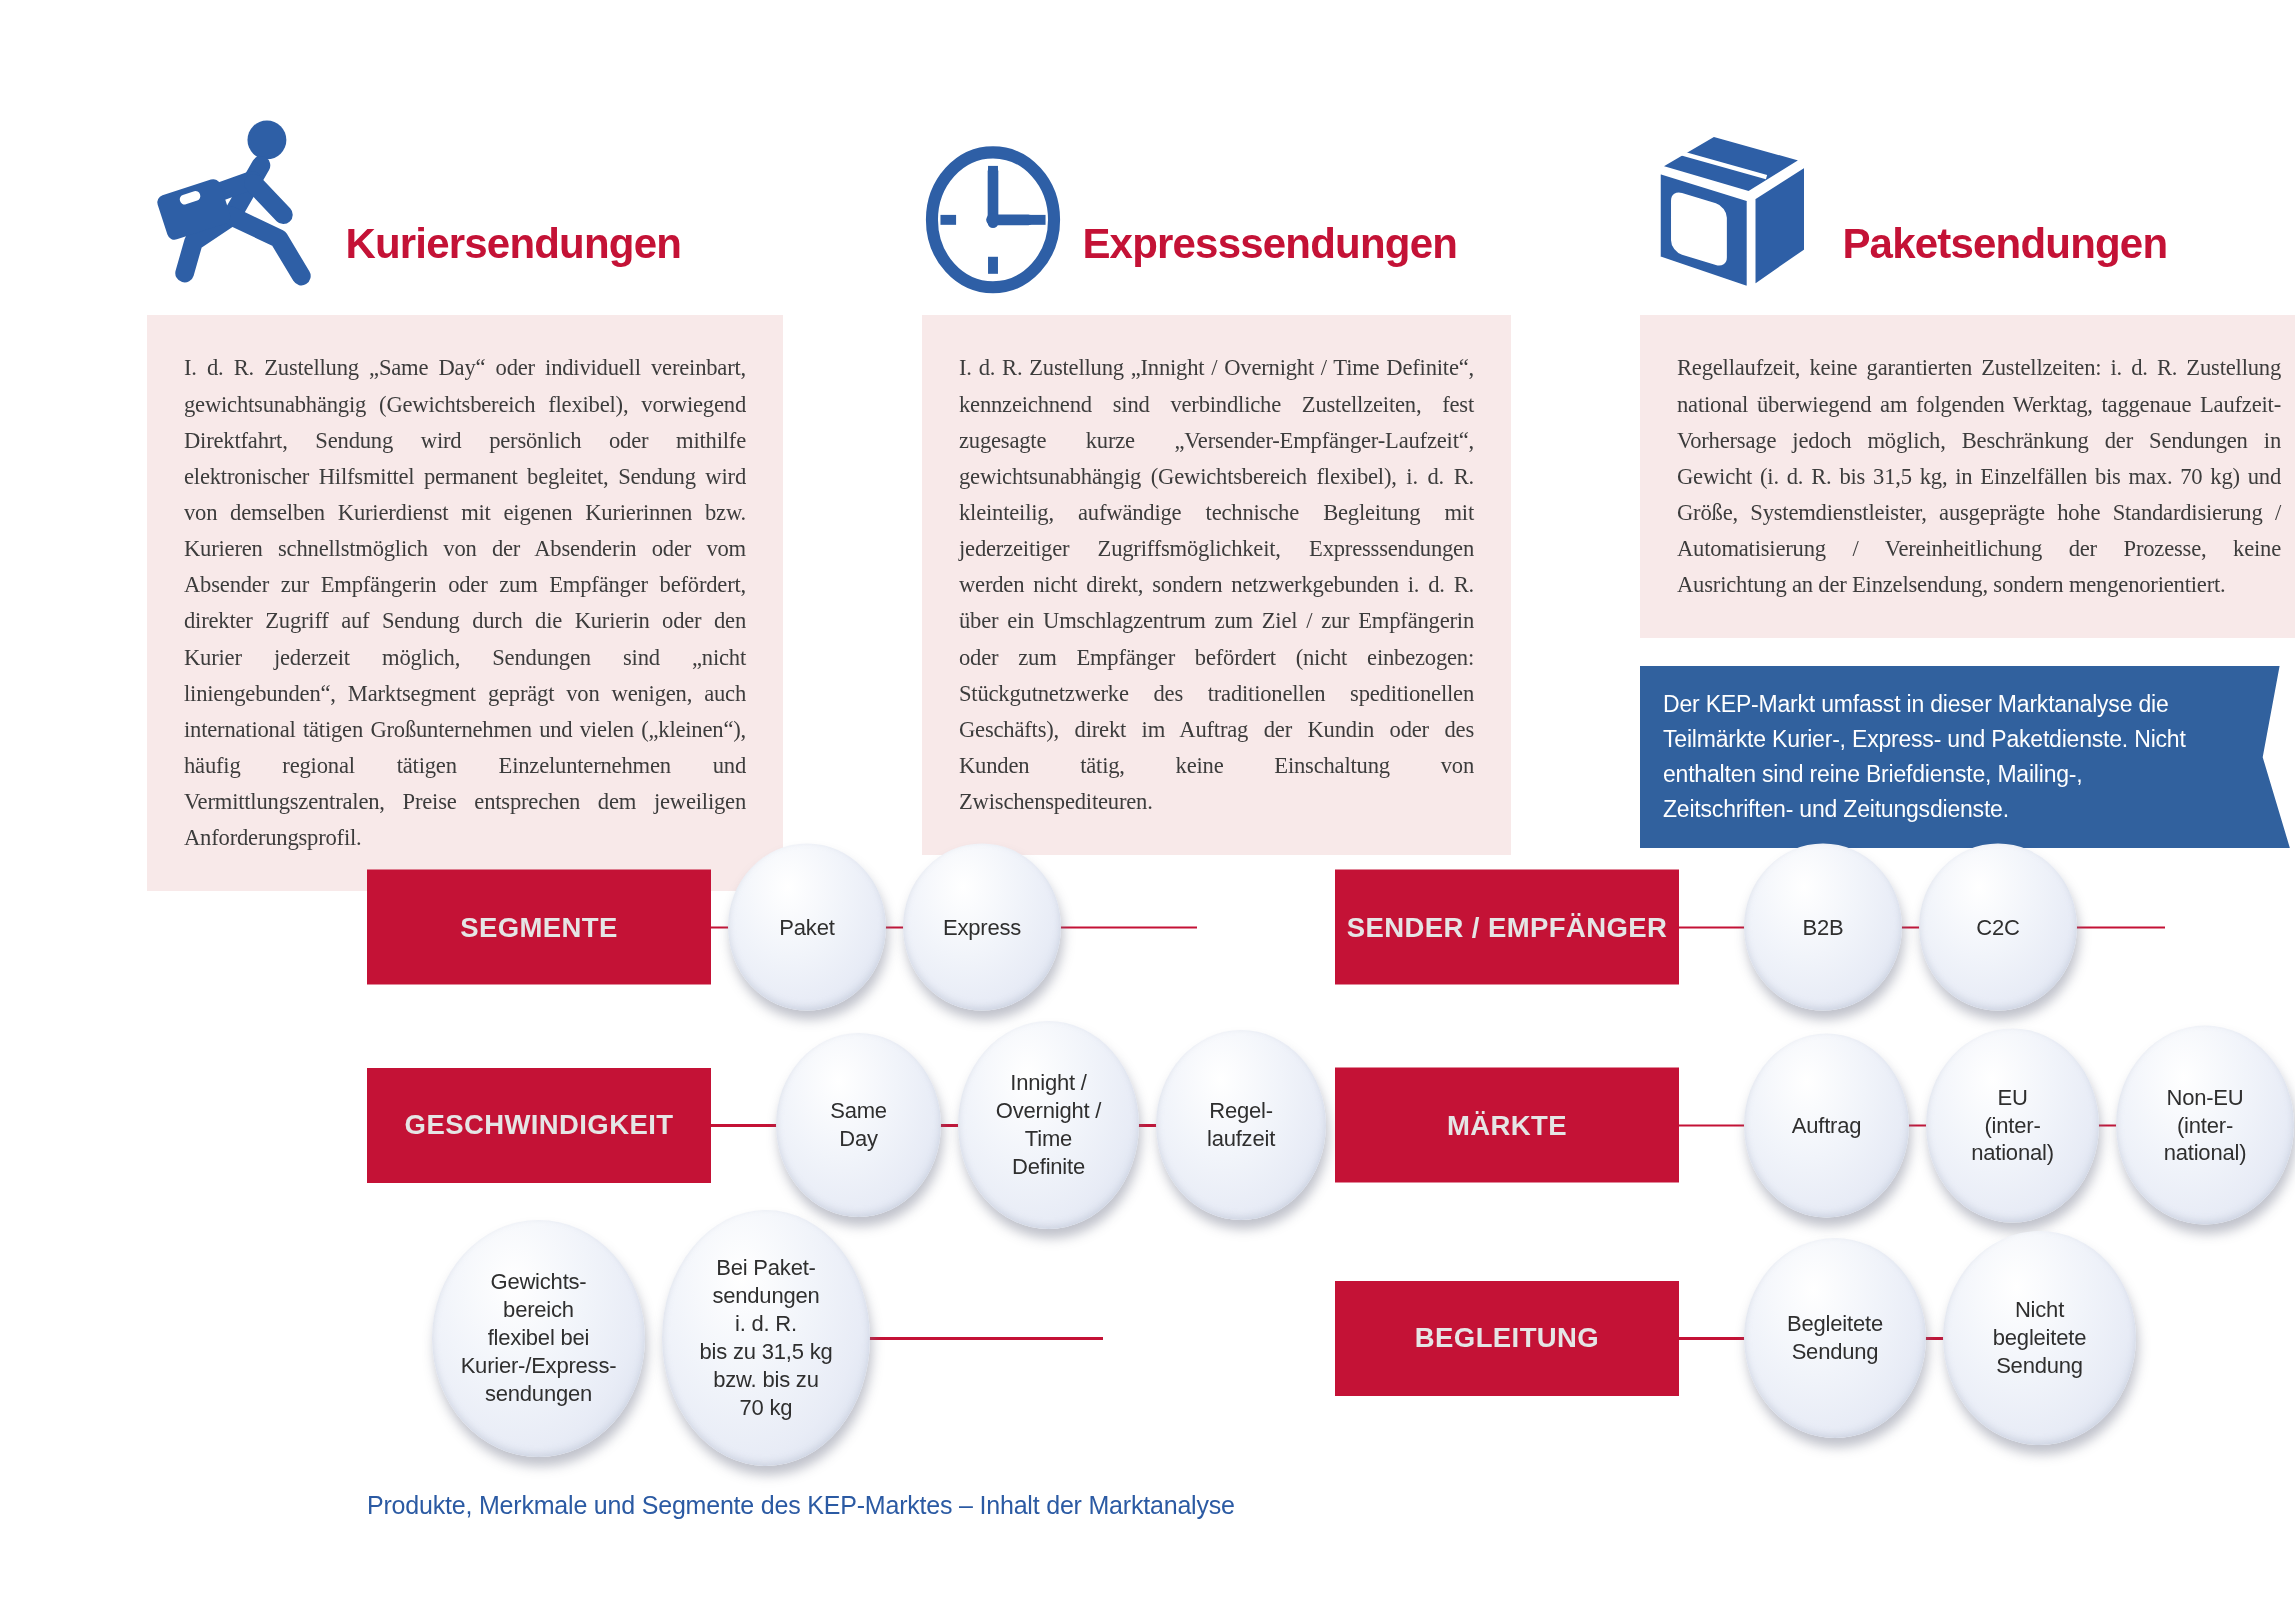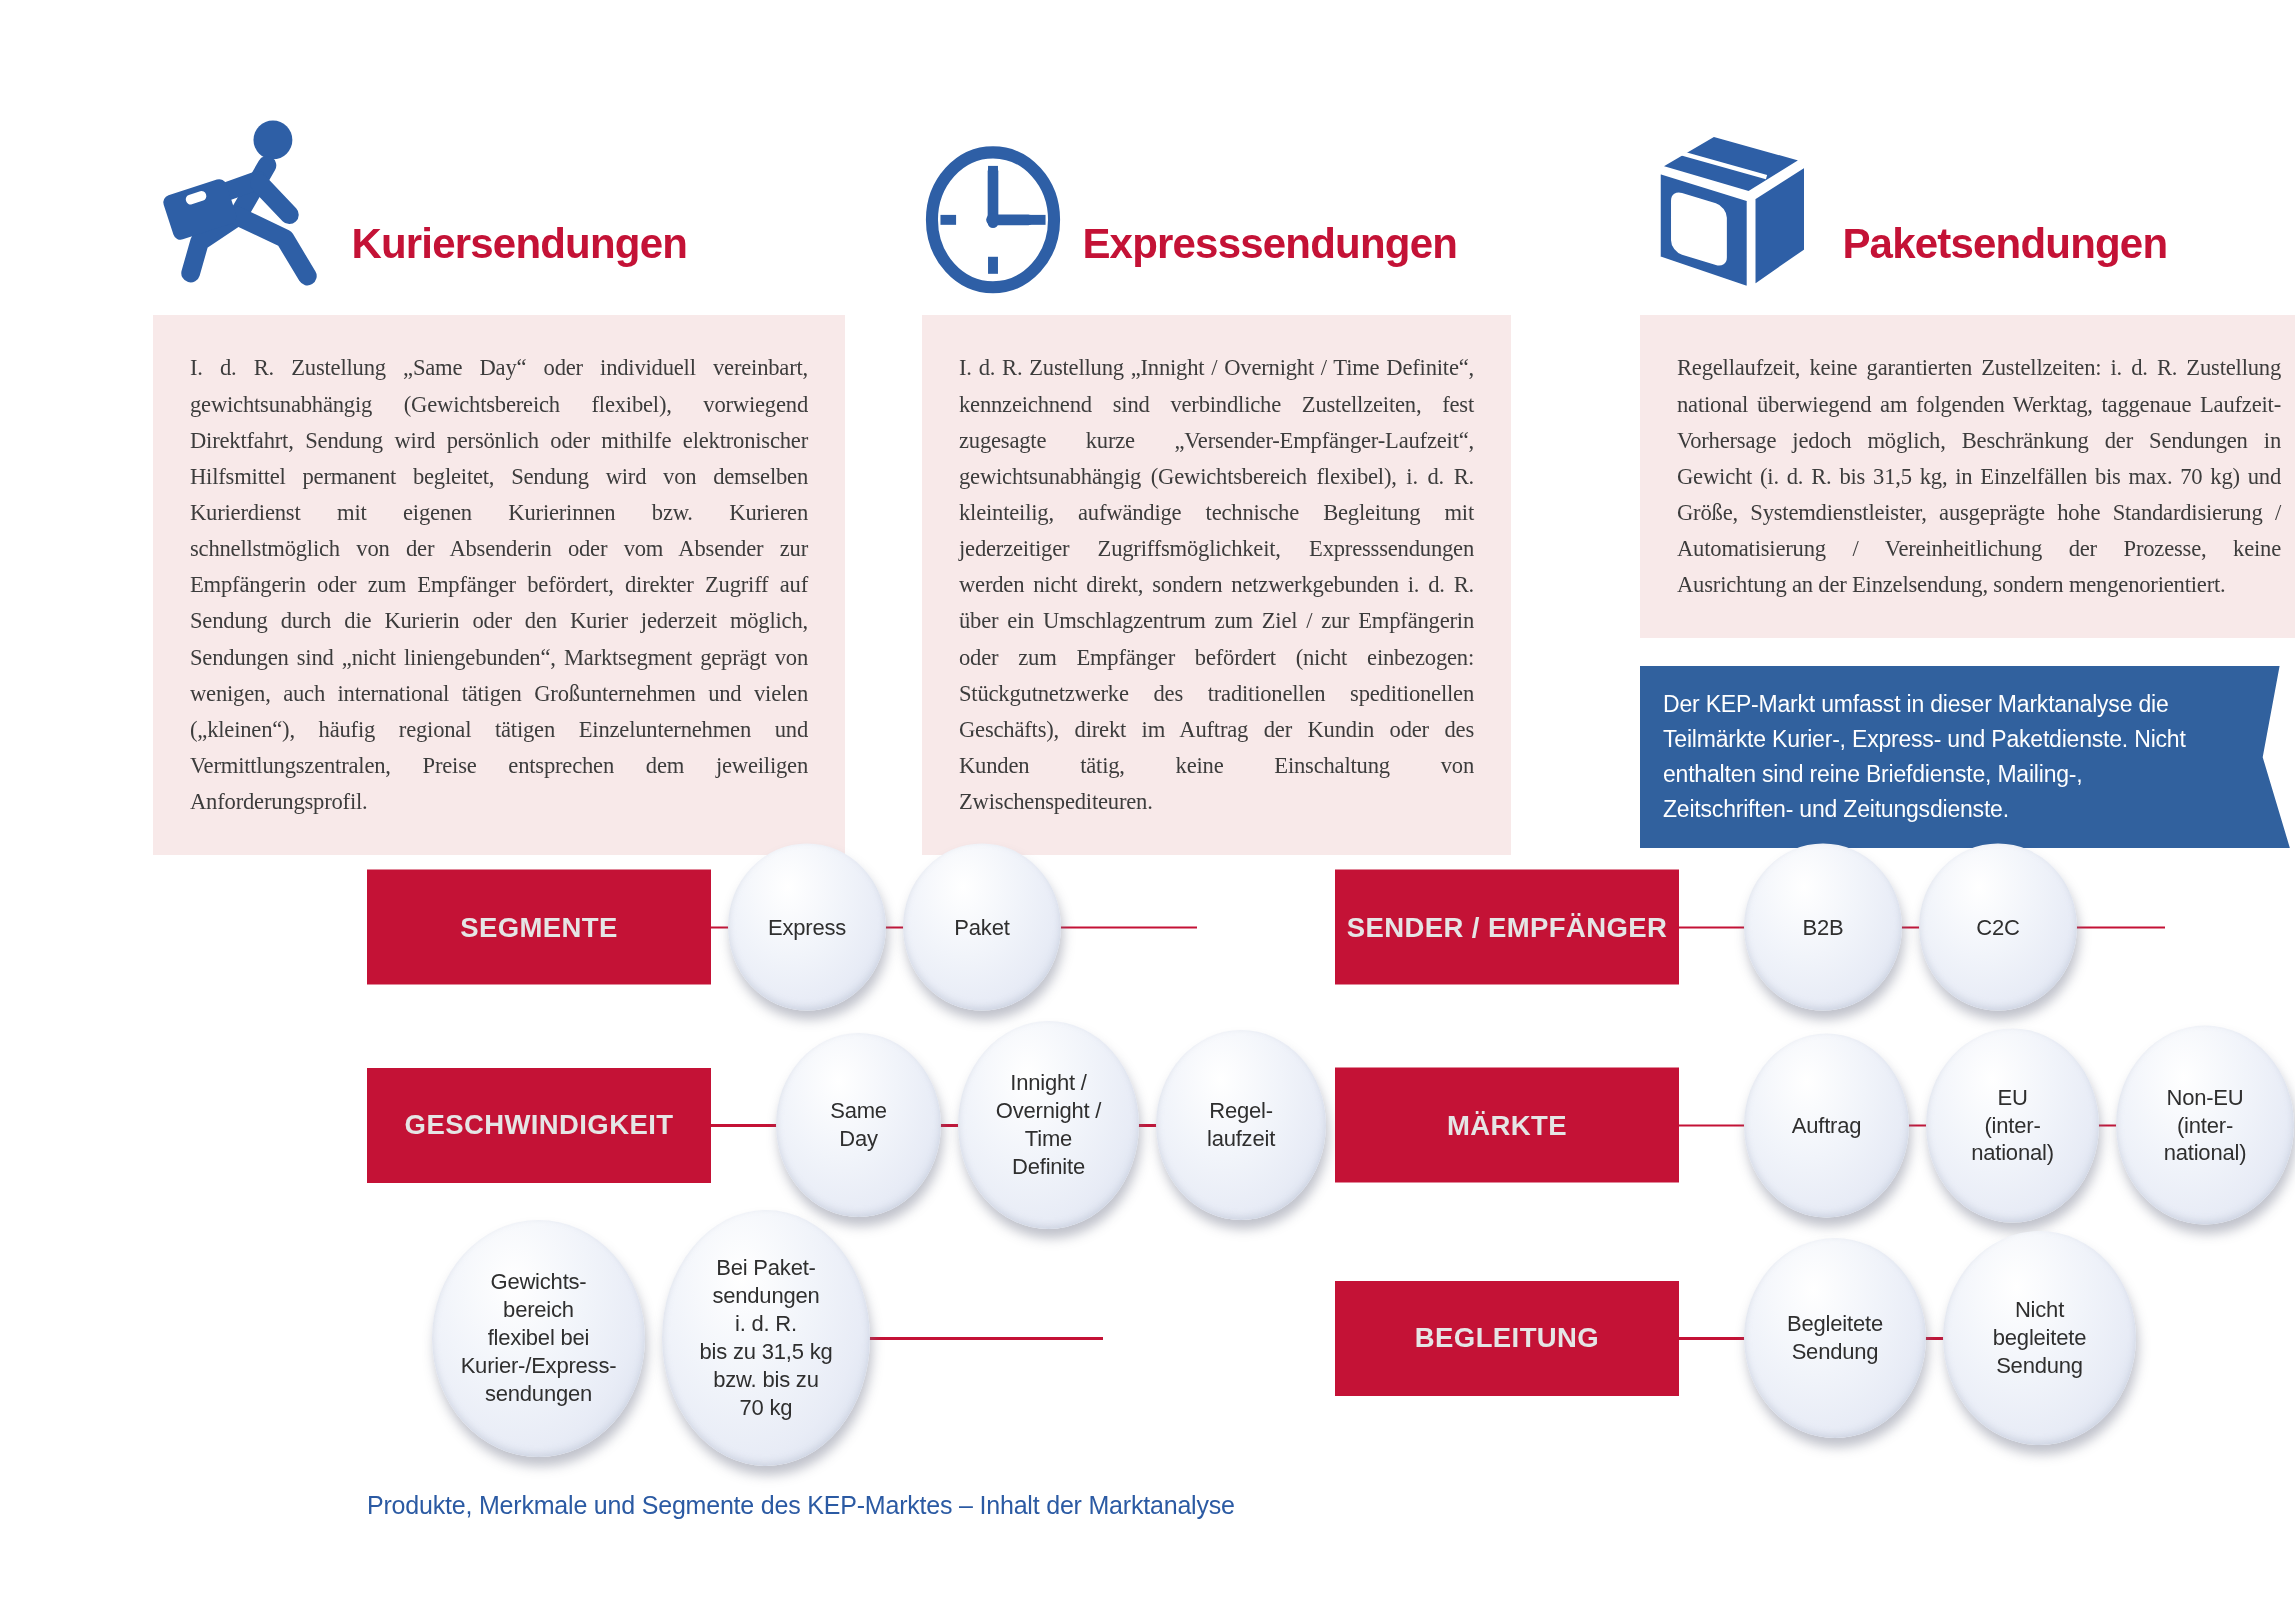--- a/index.html
+++ b/index.html
@@ -10,21 +10,21 @@
     --body-text:#3c3c3c;
     --caption-blue:#2b5aa3;
   }
   *{box-sizing:border-box;margin:0;padding:0;}
   html,body{background:#fff;}
   .page{
     position:relative;width:2295px;height:1623px;background:#fff;
     font-family:"Liberation Sans",sans-serif;overflow:hidden;
   }
   .col{position:absolute;top:107px;}
-  #col1{left:153px;width:692px;}
+  #col1{left:147px;width:636px;}
   #col2{left:922px;width:589px;}
   #col3{left:1626px;width:692px;padding-left:14px;}
   .col-header{display:flex;align-items:flex-end;height:190px;margin-bottom:18.4px;}
   .col-title{
     font-size:42px;font-weight:700;color:var(--red);
     letter-spacing:-0.8px;margin:0 0 29px 18.4px;white-space:nowrap;
   }
   .icon-wrap{flex:0 0 auto;line-height:0;}
   .textbox{
     background:var(--pink);padding:35px 37px;color:var(--body-text);
@@ -141,22 +141,22 @@
       </span>
       <h1 class="col-title">Paketsendungen</h1>
     </div>
     <div class="textbox">Regellaufzeit, keine garantierten Zustellzeiten: i. d. R. Zustellung national überwiegend am folgenden Werktag, taggenaue Laufzeit-Vorhersage jedoch möglich, Beschränkung der Sendungen in Gewicht (i. d. R. bis 31,5 kg, in Einzelfällen bis max. 70 kg) und Größe, Systemdienstleister, ausgeprägte hohe Standardisierung / Automatisierung / Vereinheitlichung der Prozesse, keine Ausrichtung an der Einzelsendung, sondern mengenorientiert.</div>
     <div class="banner">Der KEP-Markt umfasst in dieser Marktanalyse die Teilmärkte Kurier-, Express- und Paketdienste. Nicht enthalten sind reine Briefdienste, Mailing-, Zeitschriften- und Zeitungsdienste.</div>
   </section>
 
   <div class="drow" id="row-l1">
     <span class="dline" style="width:493px"></span>
     <div class="dbox">SEGMENTE</div>
+    <div class="circle c-s">Paket</div>
     <div class="circle c-s">Express</div>
-    <div class="circle c-s">Paket</div>
   </div>
 
   <div class="drow" id="row-l2">
     <span class="dline" style="width:529px"></span>
     <div class="dbox">GESCHWINDIGKEIT</div>
     <div class="circle c-m1 first">Same
 Day</div>
     <div class="circle c-m2">Innight /
 Overnight /
 Time

